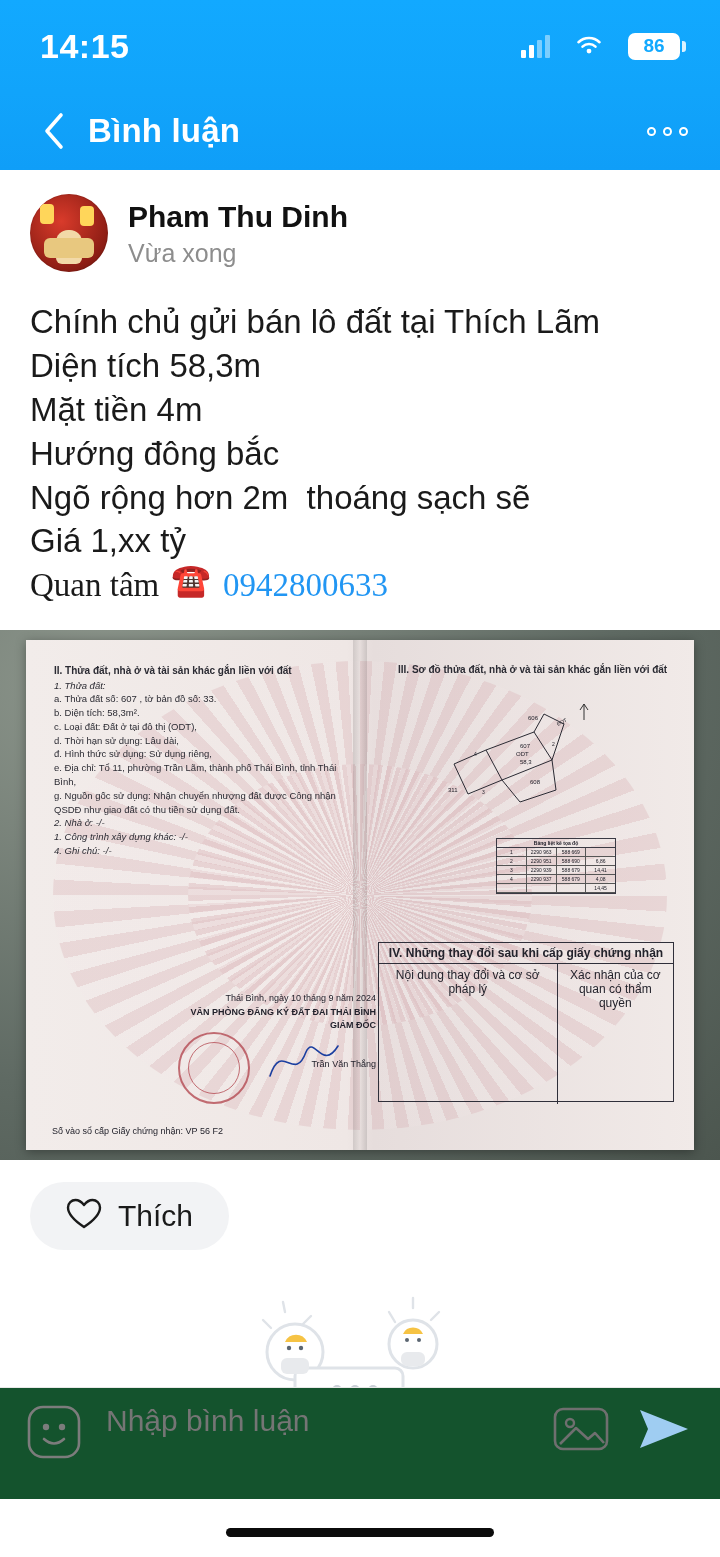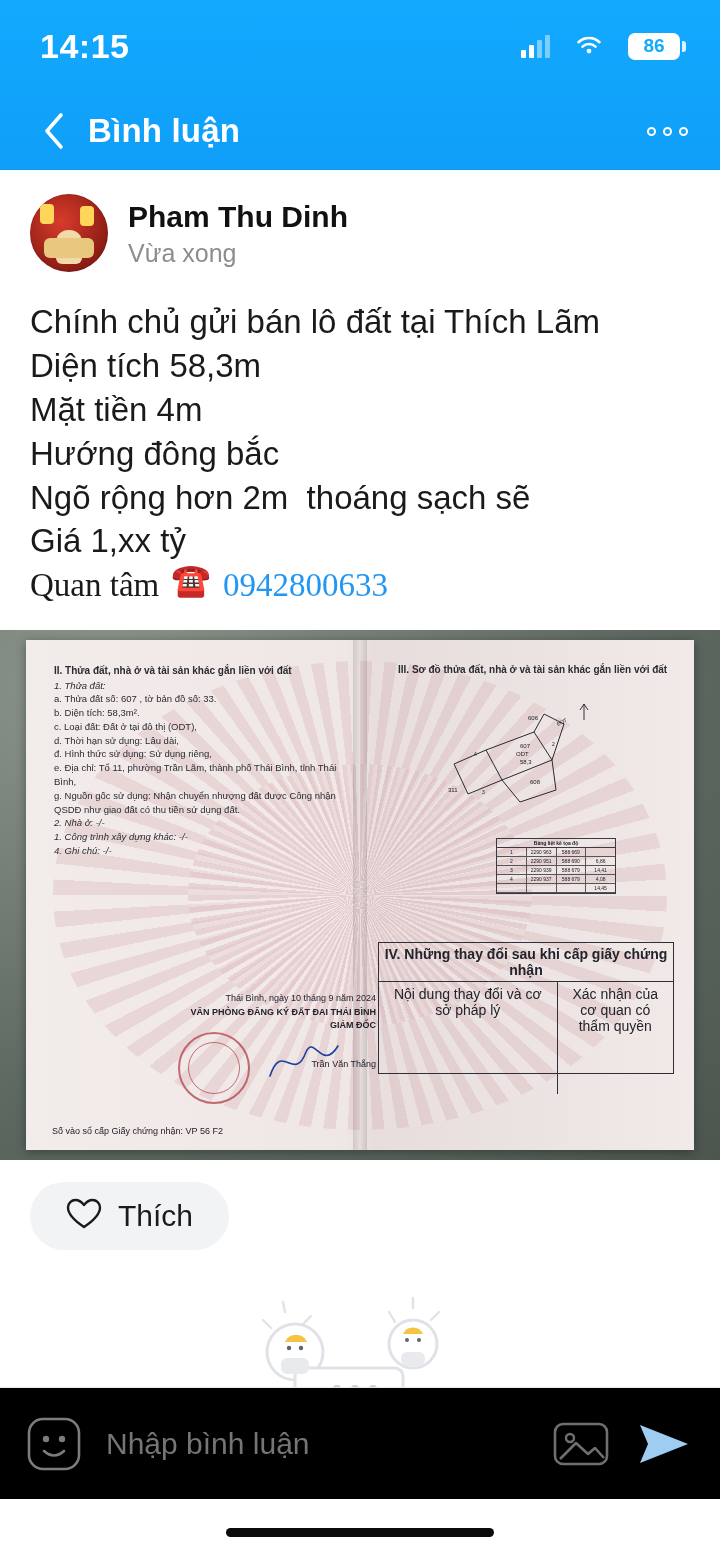--- a/index.html
+++ b/index.html
@@ -282,23 +282,23 @@
   .mini-table .r > div {
     flex: 1;
     border-right: .6px solid #555;
     padding: 1px 2px;
     text-align: center;
   }
   .mini-table .r > div:last-child { border-right: 0; }
   .changes {
     position: absolute;
     left: 352px; top: 302px;
-    width: 296px; height: 132px;
+    width: 296px; height: 160px;
     border: .9px solid #2f2f3a;
-    font-size: 14px;
+    font-size: 12px;
     color: #23232c;
   }
   .changes .ch-h {
     text-align: center;
     font-weight: 700;
     border-bottom: .9px solid #2f2f3a;
     padding: 3px 0;
   }
   .changes .ch-r { display: flex; height: calc(100% - 18px); }
   .changes .ch-r > div {
@@ -375,25 +375,25 @@
     font-size: 30px;
     color: #9aa0a6;
   }
 
   
   .composer {
     position: absolute;
     left: 0; right: 0;
     bottom: 58px;
     height: 112px;
-    background: #000000;
+    background: #14532d;
     border-top: 1px solid #e8e8e8;
     display: flex;
-    align-items: center;
-    padding: 0 26px;
+    align-items: flex-start;
+    padding: 16px 26px;
     gap: 24px;
   }
   .smiley {
     width: 56px; height: 56px; flex: none;
   }
   .comment-input {
     flex: 1;
     font-size: 30px;
     color: #9b9b9b;
     border: none;

